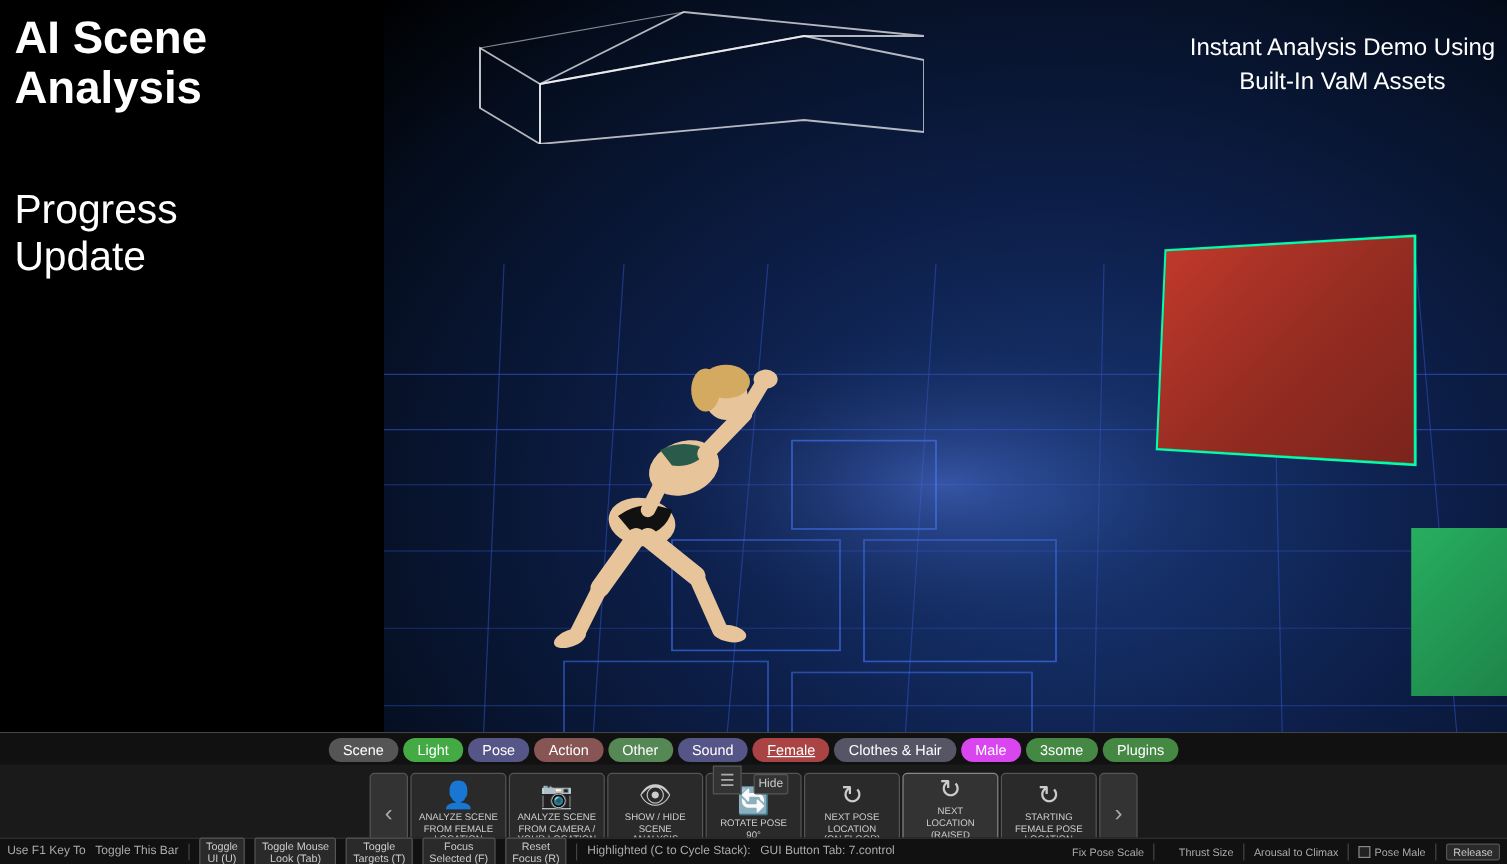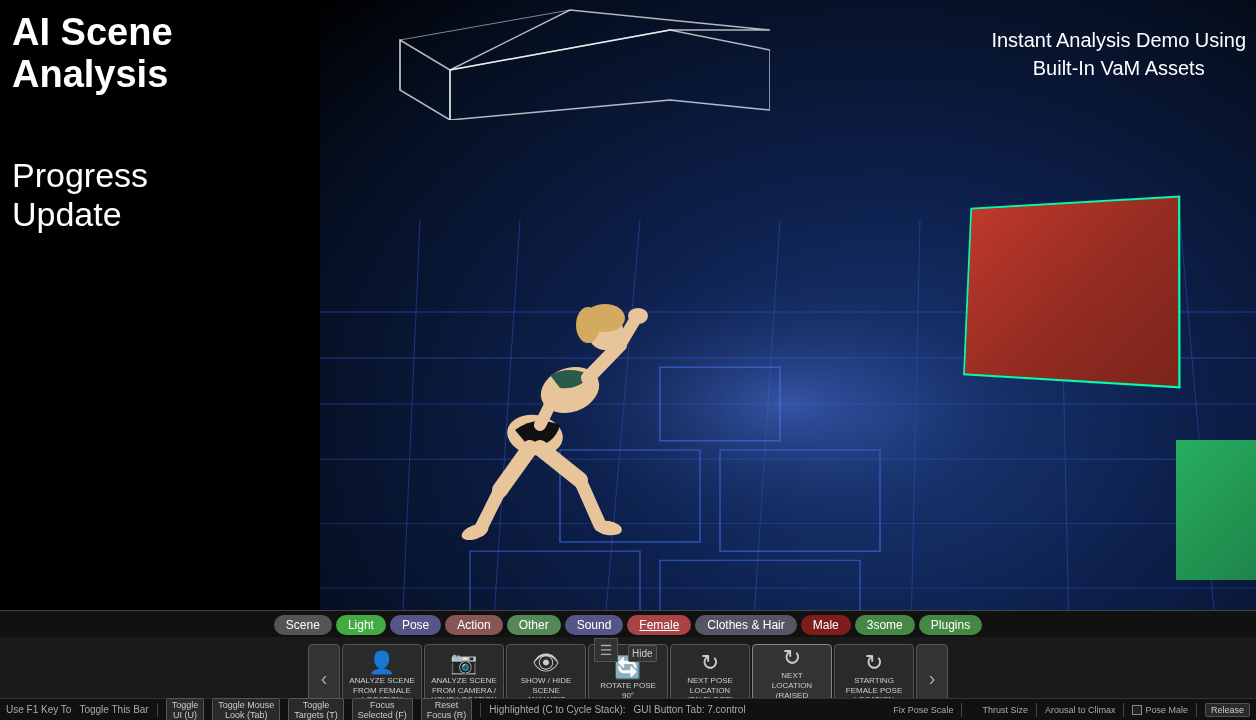--- a/index.html
+++ b/index.html
@@ -145,21 +145,21 @@
       color: #fff;
     }
     .cat-tab.scene { background: #555; }
     .cat-tab.light { background: #4a4; }
     .cat-tab.pose { background: #558; }
     .cat-tab.action { background: #855; }
     .cat-tab.other { background: #585; }
     .cat-tab.sound { background: #558; }
     .cat-tab.female { background: #a44; text-decoration: underline; }
     .cat-tab.clothes { background: #556; }
-    .cat-tab.male { background: #7f1d1d; }
+    .cat-tab.male { background: #d946ef; }
     .cat-tab.threesome { background: #484; }
     .cat-tab.plugins { background: #484; }
 
     
     #action-buttons-row {
       display: flex;
       align-items: center;
       justify-content: center;
       gap: 2px;
       padding: 4px 0;

